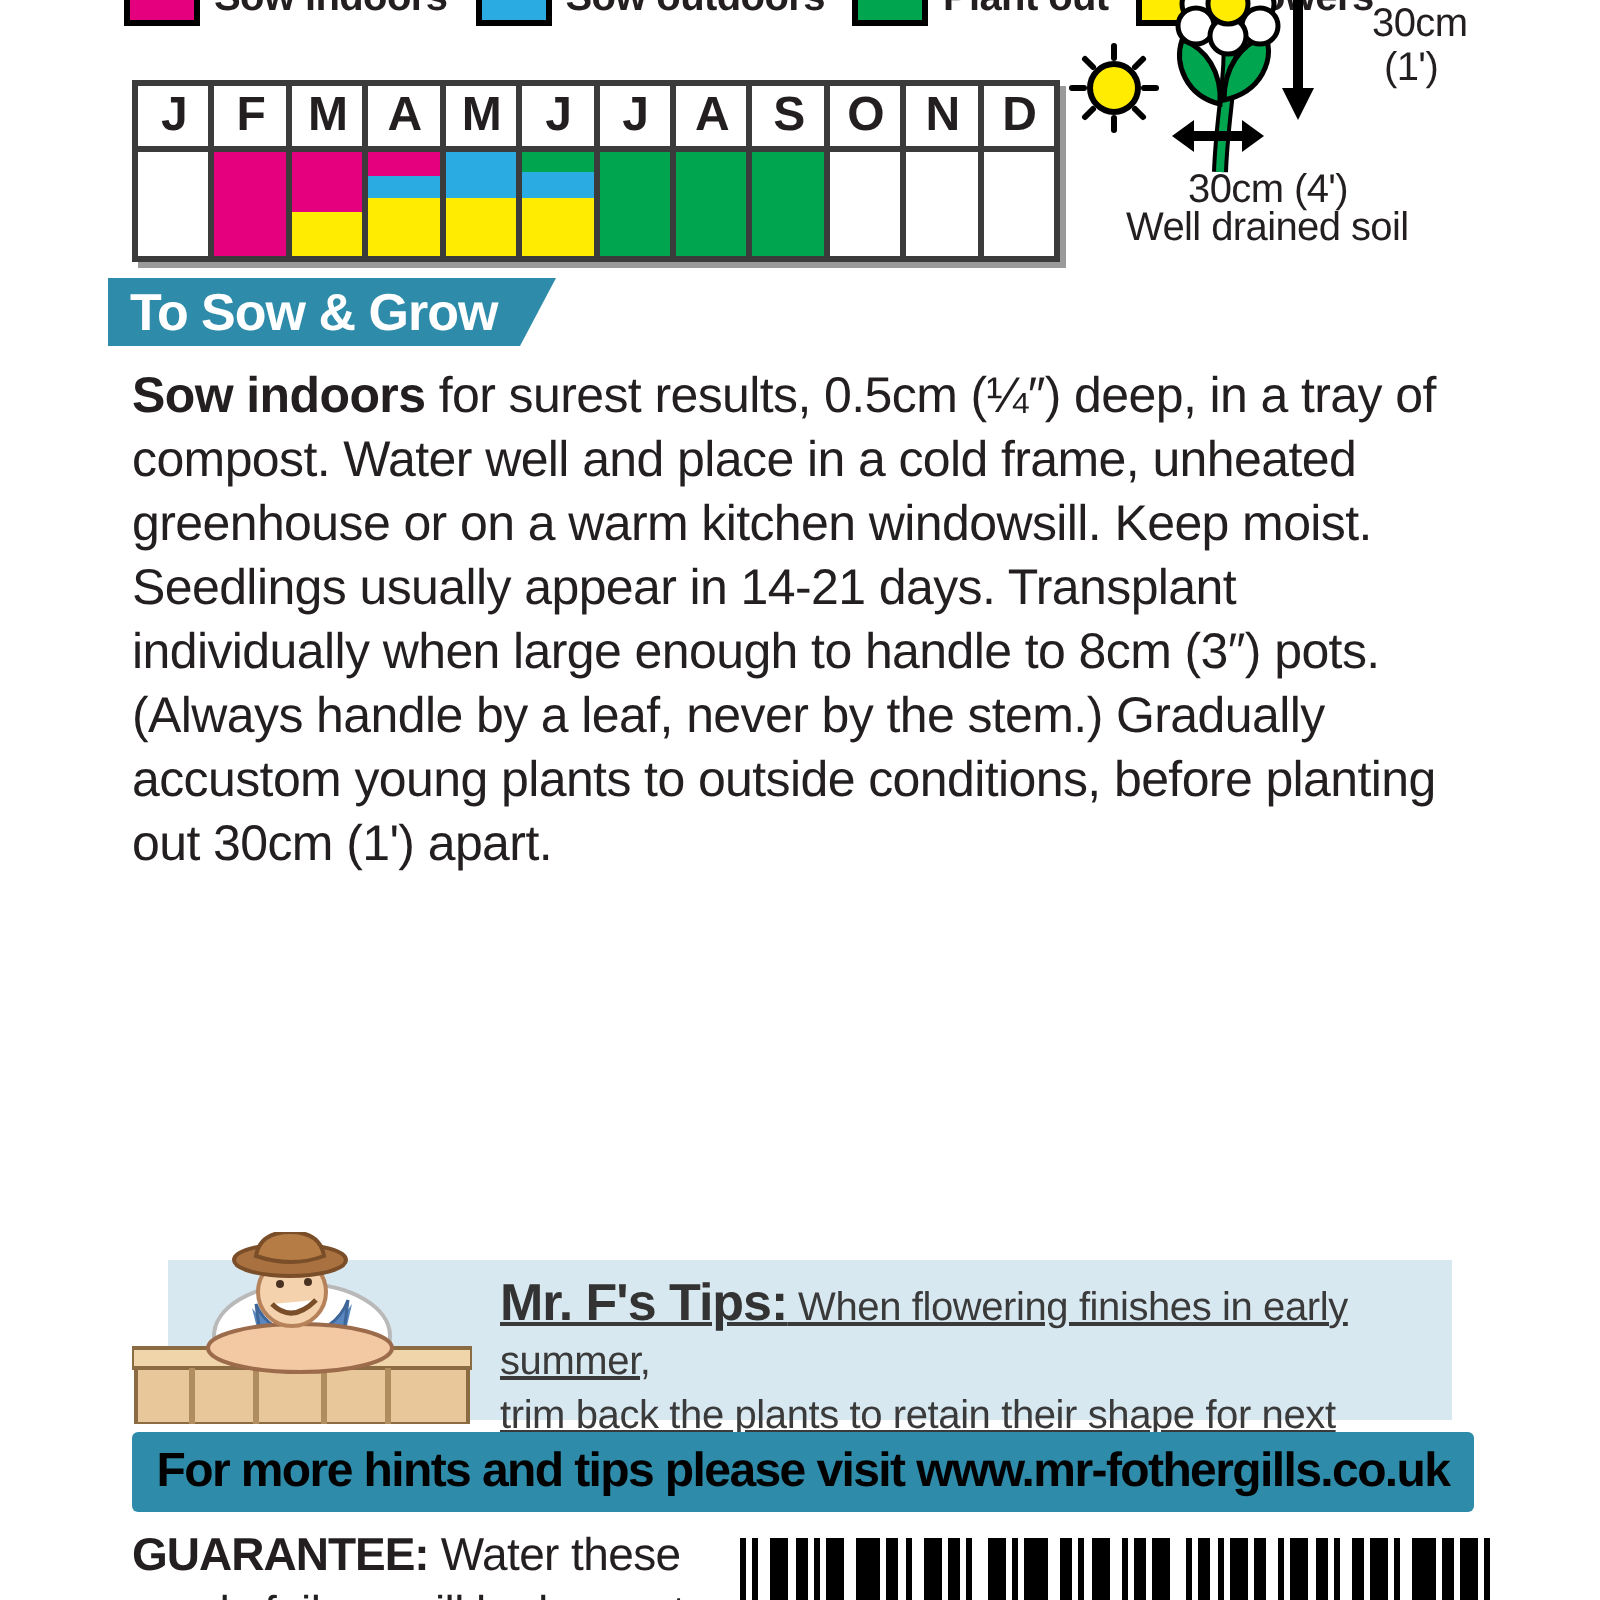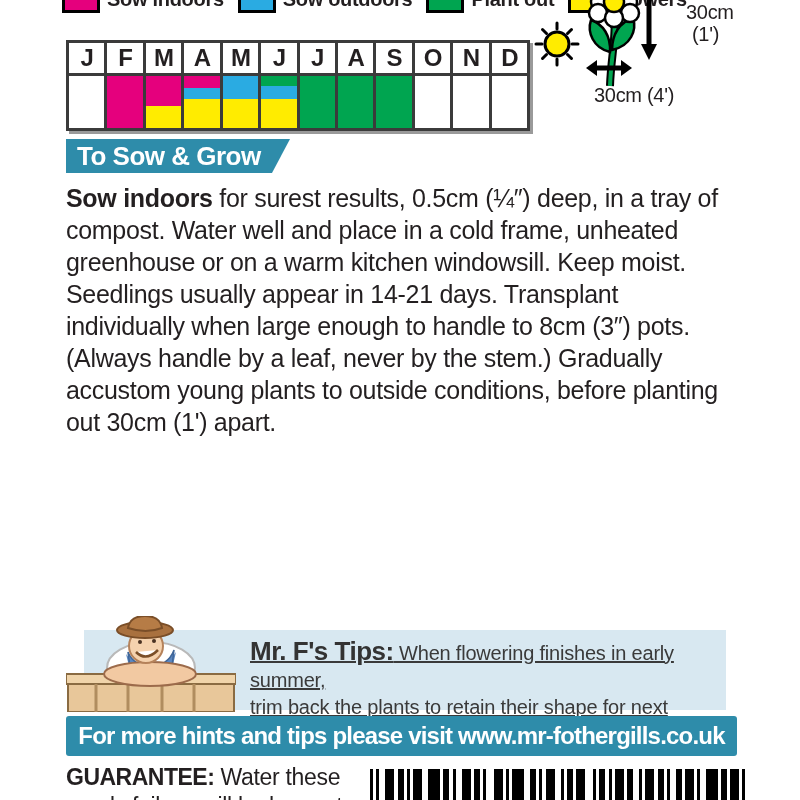--- a/index.html
+++ b/index.html
@@ -23,39 +23,39 @@
             align-items:center;justify-content:center;}
   .cal-cell:last-child{border-right:none;}
   .cal-month{font-size:24px;font-weight:bold;letter-spacing:-1px;}
   .bar-cell{flex-direction:column;align-items:stretch;justify-content:flex-start;}
   .bar-seg{width:100%;}
 
   
   .info-text{font-size:20px;letter-spacing:-0.3px;line-height:21px;white-space:nowrap;}
 
   
-  .sowgrow-banner{left:66px;top:139px;width:224px;height:34px;background:#2e8caa;
+  .sowgrow-banner{left:54px;top:139px;width:224px;height:34px;background:#2e8caa;
     clip-path:polygon(0 0,100% 0,calc(100% - 18px) 100%,0 100%);
     display:flex;align-items:center;}
   .sowgrow-banner span{color:#fff;font-weight:bold;font-size:26px;letter-spacing:-0.5px;padding-left:11px;}
 
   
   .bodycopy{left:66px;top:182px;width:672px;font-size:25px;line-height:32px;letter-spacing:-0.3px;}
   .bodycopy p{margin:0;}
   .lead{font-weight:bold;}
 
   
   .tips-box{left:84px;top:630px;width:642px;height:80px;background:#d8e8f1;}
   .tips-text{left:250px;top:638px;width:480px;font-size:20px;line-height:27px;color:#3a3a3a;letter-spacing:-0.2px;text-decoration:underline;}
   .tips-heading{font-size:26px;font-weight:bold;color:#333;letter-spacing:-0.5px;}
 
   
   .footer-banner{left:66px;top:716px;width:671px;height:40px;background:#2e8caa;border-radius:3px;
     display:flex;align-items:center;justify-content:center;}
-  .footer-banner span{color:#ffffff;font-weight:bold;font-size:24px;letter-spacing:-0.8px;white-space:nowrap;}
+  .footer-banner span{color:#000000;font-weight:bold;font-size:24px;letter-spacing:-0.8px;white-space:nowrap;}
 
   
   .guarantee{left:66px;top:763px;width:300px;font-size:23px;line-height:29px;letter-spacing:-0.3px;}
   .guarantee b{letter-spacing:-0.5px;}
   .barcode{left:370px;top:769px;width:380px;height:40px;font-size:0;white-space:nowrap;}
   .barcode span{display:inline-block;height:100%;}
 </style>
 </head>
 <body>
 
@@ -193,20 +193,21 @@
 
   <svg class="abs" style="left:586px;top:59px" width="46" height="18" viewBox="0 0 46 18">
     <line x1="9" y1="9" x2="37" y2="9" stroke="#000" stroke-width="5"></line>
     <polygon points="11,1 11,17 0,9" fill="#000"></polygon>
     <polygon points="35,1 35,17 46,9" fill="#000"></polygon>
   </svg>
 
   <div class="abs info-text" style="left:686px;top:2px">30cm</div>
   <div class="abs info-text" style="left:692px;top:24px">(1')</div>
   <div class="abs info-text" style="left:594px;top:85px">30cm (4')</div>
+  <div class="abs info-text" style="left:563px;top:104px">Well drained soil</div>
 
   <div class="abs sowgrow-banner">
     <span>To Sow &amp; Grow</span>
   </div>
 
   <div class="abs bodycopy">
     <p><span class="lead">Sow indoors</span><span> for surest results, 0.5cm (¼″) deep, in a tray of compost. Water well and place in a cold frame, unheated greenhouse or on a warm kitchen windowsill. Keep moist. Seedlings usually appear in 14-21 days. Transplant individually when large enough to handle to 8cm (3″) pots. (Always handle by a leaf, never by the stem.) Gradually accustom young plants to outside conditions, before planting out 30cm (1') apart.</span></p>
   </div>
 
   <div class="abs tips-box"></div>

